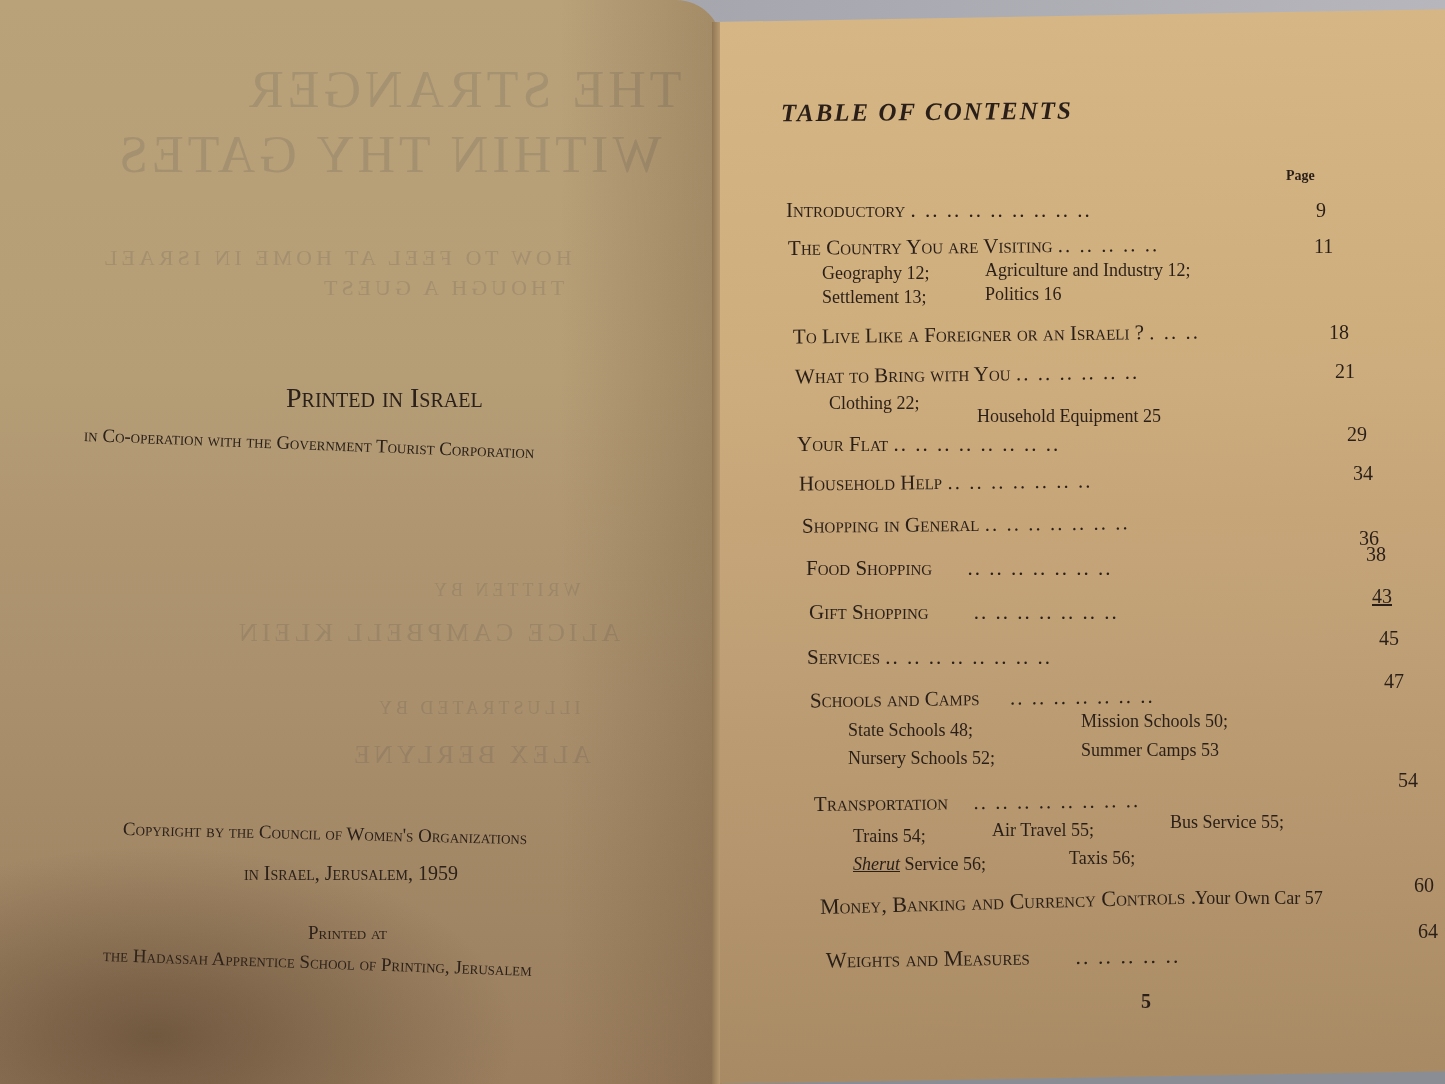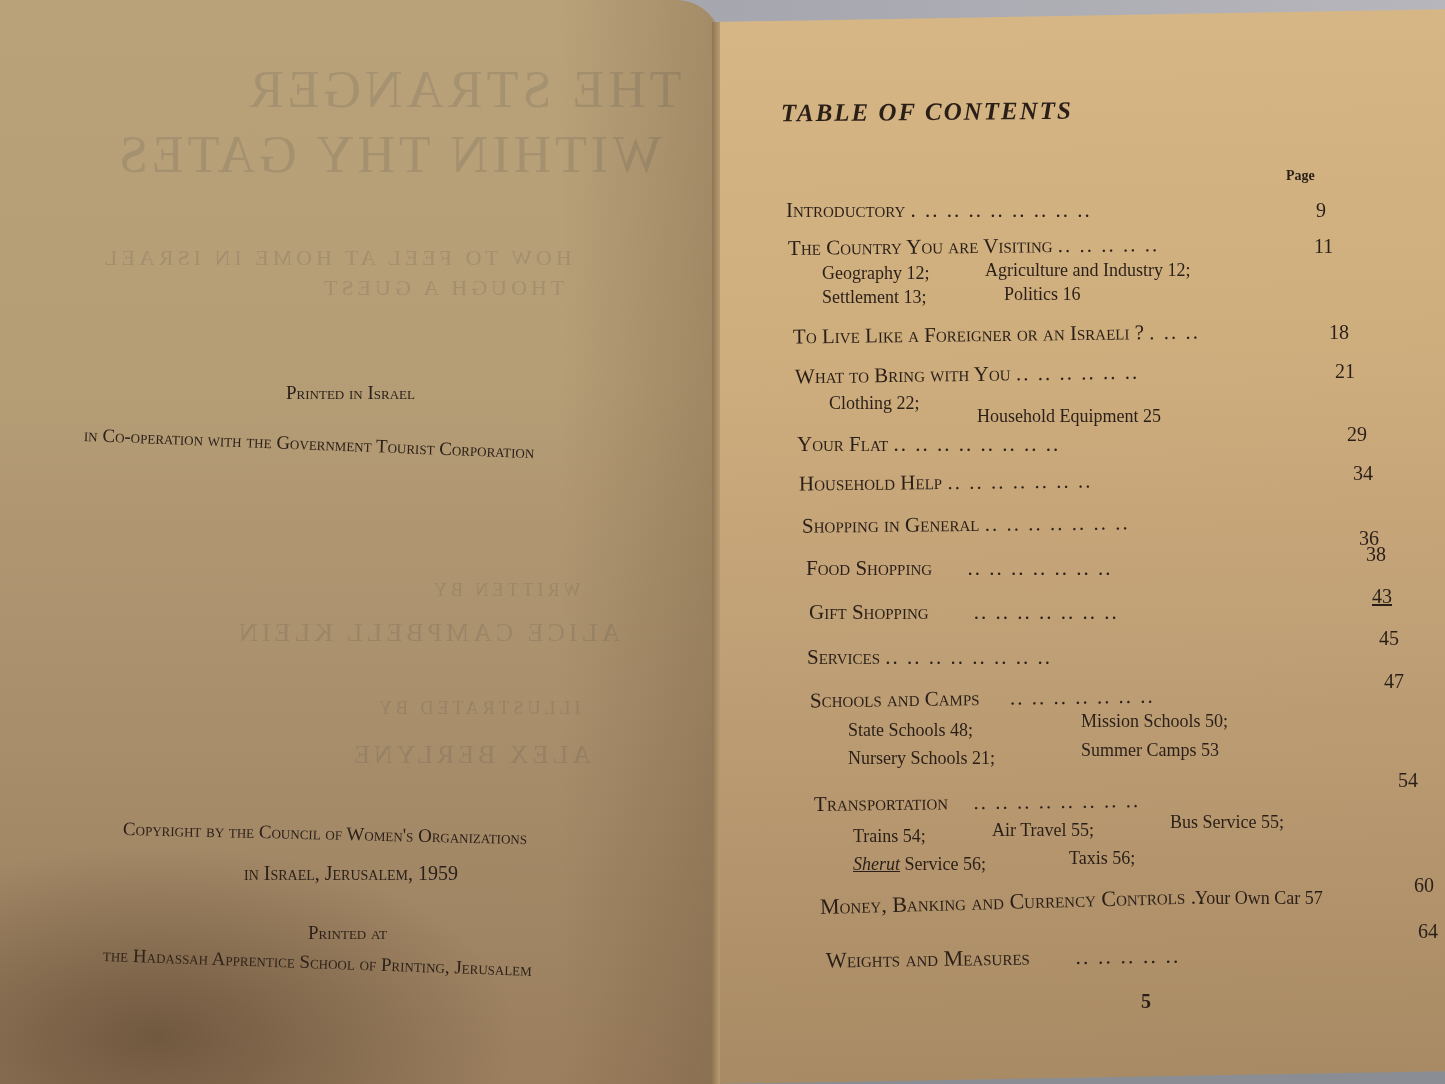--- a/index.html
+++ b/index.html
@@ -37,21 +37,21 @@
 
   <div class="ghost" style="left:245px;top:60px;font-size:52px;">THE STRANGER</div>
   <div class="ghost" style="left:115px;top:125px;font-size:52px;">WITHIN THY GATES</div>
   <div class="ghost" style="left:100px;top:245px;font-size:22px;">HOW TO FEEL AT HOME IN ISRAEL</div>
   <div class="ghost" style="left:320px;top:275px;font-size:22px;">THOUGH A GUEST</div>
   <div class="ghost" style="left:430px;top:580px;font-size:18px;">WRITTEN BY</div>
   <div class="ghost" style="left:235px;top:618px;font-size:26px;">ALICE CAMPBELL KLEIN</div>
   <div class="ghost" style="left:375px;top:698px;font-size:18px;">ILLUSTRATED BY</div>
   <div class="ghost" style="left:350px;top:740px;font-size:26px;">ALEX BERLYNE</div>
 
-  <div class="lp-text" style="left:286px;top:382px;font-size:19px;">Printed in Israel</div>
+  <div class="lp-text" style="left:286px;top:382px;font-size:28px;">Printed in Israel</div>
   <div class="lp-text" style="left:84px;top:424px;font-size:19px;transform:rotate(2.2deg);transform-origin:0 50%;">in Co-operation with the Government Tourist Corporation</div>
 
   <div class="lp-text" style="left:123px;top:818px;font-size:19px;transform:rotate(1.3deg);transform-origin:0 50%;">Copyright by the Council of Women's Organizations</div>
   <div class="lp-text" style="left:244px;top:862px;font-size:20px;">in Israel, Jerusalem, 1959</div>
   <div class="lp-text" style="left:308px;top:922px;font-size:19px;">Printed at</div>
   <div class="lp-text" style="left:103px;top:944px;font-size:19px;transform:rotate(2deg);transform-origin:0 50%;">the Hadassah Apprentice School of Printing, Jerusalem</div>
 </div>
 
 <div class="page-right"></div>
 <div class="gutter-line"></div>
@@ -66,21 +66,21 @@
 <div class="pg" style="left:1316px;top:199px;">9</div>
 
 <div class="entry" style="left:788px;top:234px;transform:rotate(-0.6deg);">
   <span>The Country You are Visiting</span>
   <span class="dots">.. .. .. .. ..</span>
 </div>
 <div class="pg" style="left:1314px;top:235px;">11</div>
 <div class="sub" style="left:822px;top:263px;">Geography 12;</div>
 <div class="sub" style="left:985px;top:260px;">Agriculture and Industry 12;</div>
 <div class="sub" style="left:822px;top:287px;">Settlement 13;</div>
-<div class="sub" style="left:985px;top:284px;margin-left:19px;">Politics 16</div>
+<div class="sub" style="left:985px;top:284px;">Politics 16</div>
 
 <div class="entry" style="left:793px;top:322px;transform:rotate(-0.7deg);">
   <span>To Live Like a Foreigner or an Israeli ?</span>
   <span class="dots">. .. ..</span>
 </div>
 <div class="pg" style="left:1329px;top:321px;">18</div>
 
 <div class="entry" style="left:795px;top:362px;transform:rotate(-0.8deg);">
   <span>What to Bring with You</span>
   <span class="dots">.. .. .. .. .. ..</span>
@@ -125,21 +125,21 @@
 </div>
 <div class="pg" style="left:1379px;top:627px;">45</div>
 
 <div class="entry" style="left:810px;top:686px;transform:rotate(-0.8deg);">
   <span>Schools and Camps</span>
   <span class="dots" style="margin-left:25px">.. .. .. .. .. .. ..</span>
 </div>
 <div class="pg" style="left:1384px;top:670px;">47</div>
 <div class="sub" style="left:848px;top:720px;">State Schools 48;</div>
 <div class="sub" style="left:1081px;top:711px;">Mission Schools 50;</div>
-<div class="sub" style="left:848px;top:748px;">Nursery Schools 21;</div>
+<div class="sub" style="left:848px;top:748px;">Nursery Schools 52;</div>
 <div class="sub" style="left:1081px;top:740px;">Summer Camps 53</div>
 
 <div class="entry" style="left:814px;top:790px;transform:rotate(-0.7deg);">
   <span>Transportation</span>
   <span class="dots" style="margin-left:20px">.. .. .. .. .. .. .. ..</span>
 </div>
 <div class="pg" style="left:1398px;top:769px;">54</div>
 <div class="sub" style="left:853px;top:826px;">Trains 54;</div>
 <div class="sub" style="left:992px;top:820px;">Air Travel 55;</div>
 <div class="sub" style="left:1170px;top:812px;">Bus Service 55;</div>

